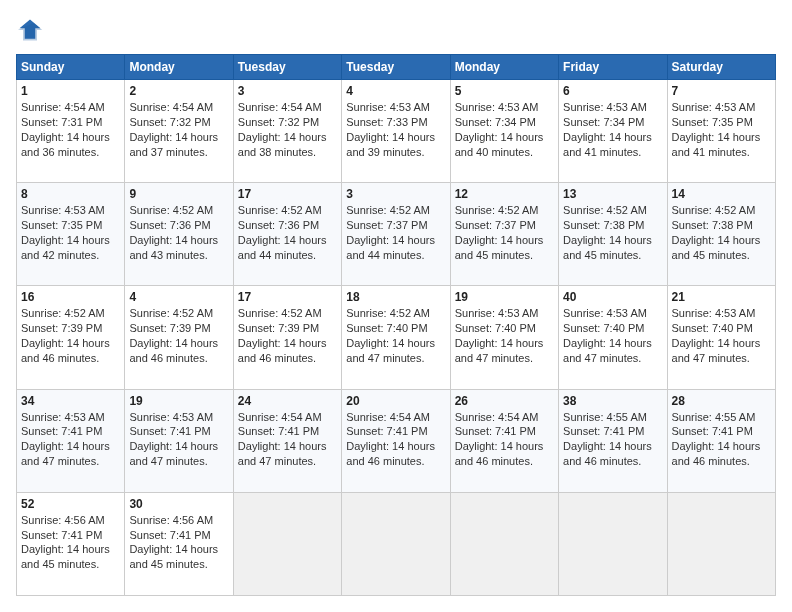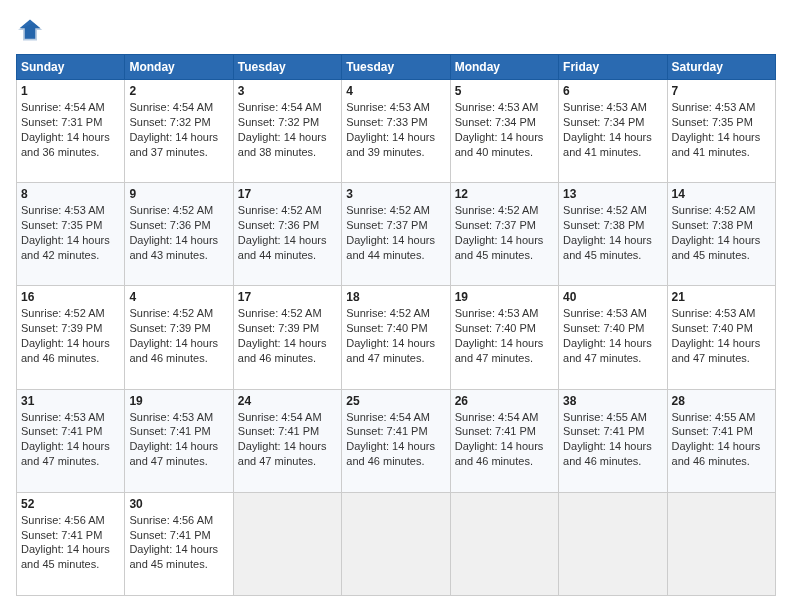--- a/index.html
+++ b/index.html
@@ -282,42 +282,42 @@
           <td>
             <span class="day-number">21</span>
             <div class="cell-text" style="white-space: pre-line;">Sunrise: 4:53 AM
 Sunset: 7:40 PM
 Daylight: 14 hours
 and 47 minutes.</div>
           </td>
         </tr>
         <tr>
           <td>
-            <span class="day-number">31</span>
+            <span class="day-number">34</span>
             <div class="cell-text" style="white-space: pre-line;">Sunrise: 4:53 AM
 Sunset: 7:41 PM
 Daylight: 14 hours
 and 47 minutes.</div>
           </td>
           <td>
             <span class="day-number">19</span>
             <div class="cell-text" style="white-space: pre-line;">Sunrise: 4:53 AM
 Sunset: 7:41 PM
 Daylight: 14 hours
 and 47 minutes.</div>
           </td>
           <td>
             <span class="day-number">24</span>
             <div class="cell-text" style="white-space: pre-line;">Sunrise: 4:54 AM
 Sunset: 7:41 PM
 Daylight: 14 hours
 and 47 minutes.</div>
           </td>
           <td>
-            <span class="day-number">25</span>
+            <span class="day-number">20</span>
             <div class="cell-text" style="white-space: pre-line;">Sunrise: 4:54 AM
 Sunset: 7:41 PM
 Daylight: 14 hours
 and 46 minutes.</div>
           </td>
           <td>
             <span class="day-number">26</span>
             <div class="cell-text" style="white-space: pre-line;">Sunrise: 4:54 AM
 Sunset: 7:41 PM
 Daylight: 14 hours

